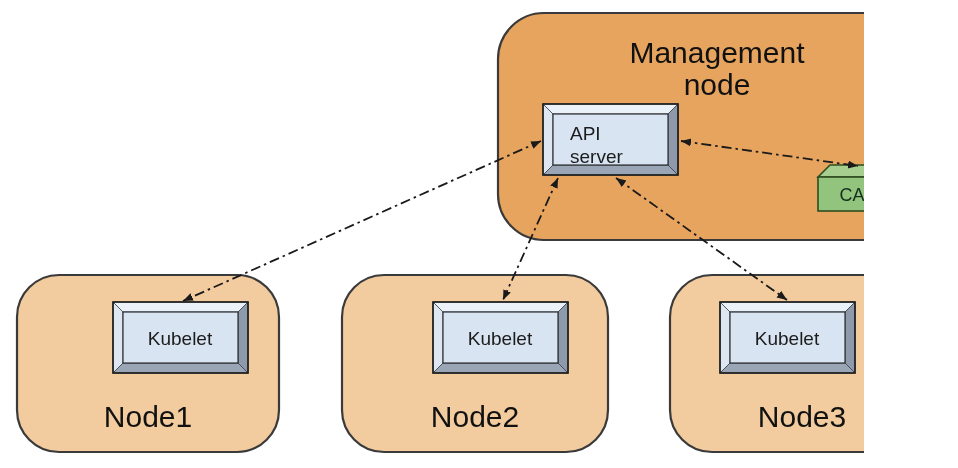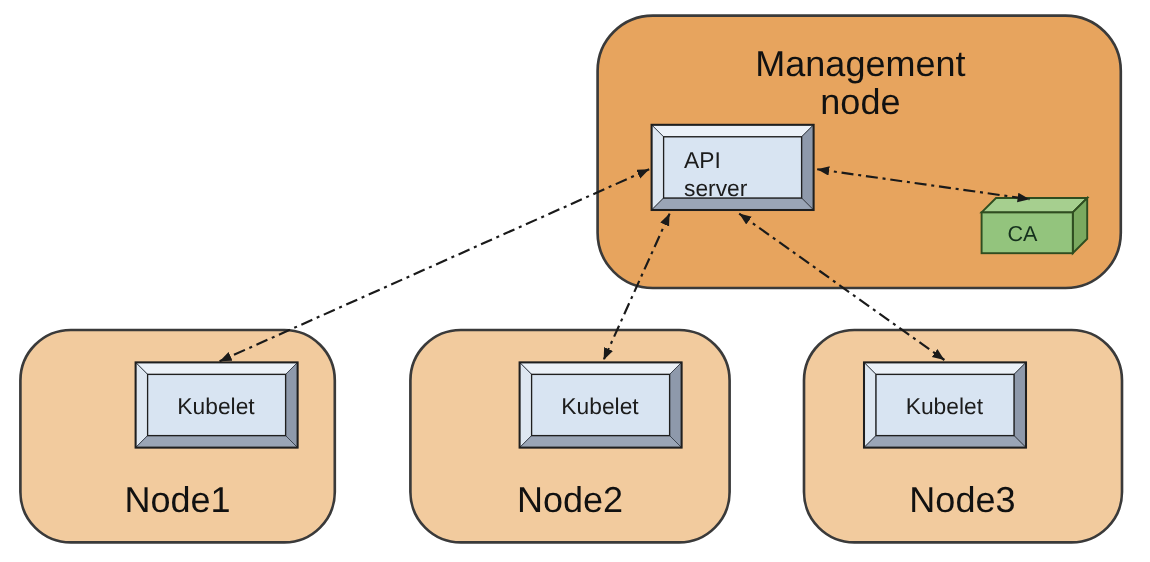--- a/index.html
+++ b/index.html
@@ -1,18 +1,18 @@
 <!DOCTYPE html>
 <html><head>
 <meta charset="utf-8">
 <style>
   html, body { margin: 0; padding: 0; background: #ffffff; }
   .canvas {
     position: relative;
-    width: 958px;
+    width: 864px;
     height: 468px;
     background: #ffffff;
     font-family: "Liberation Sans", sans-serif;
     overflow: hidden;
   }
   svg { display: block; }
 
   .mgmt-rect  { fill: #E7A45E; stroke: #3a3a3a; stroke-width: 2.2; }
   .node-rect  { fill: #F2CB9E; stroke: #3a3a3a; stroke-width: 2.2; }
 

